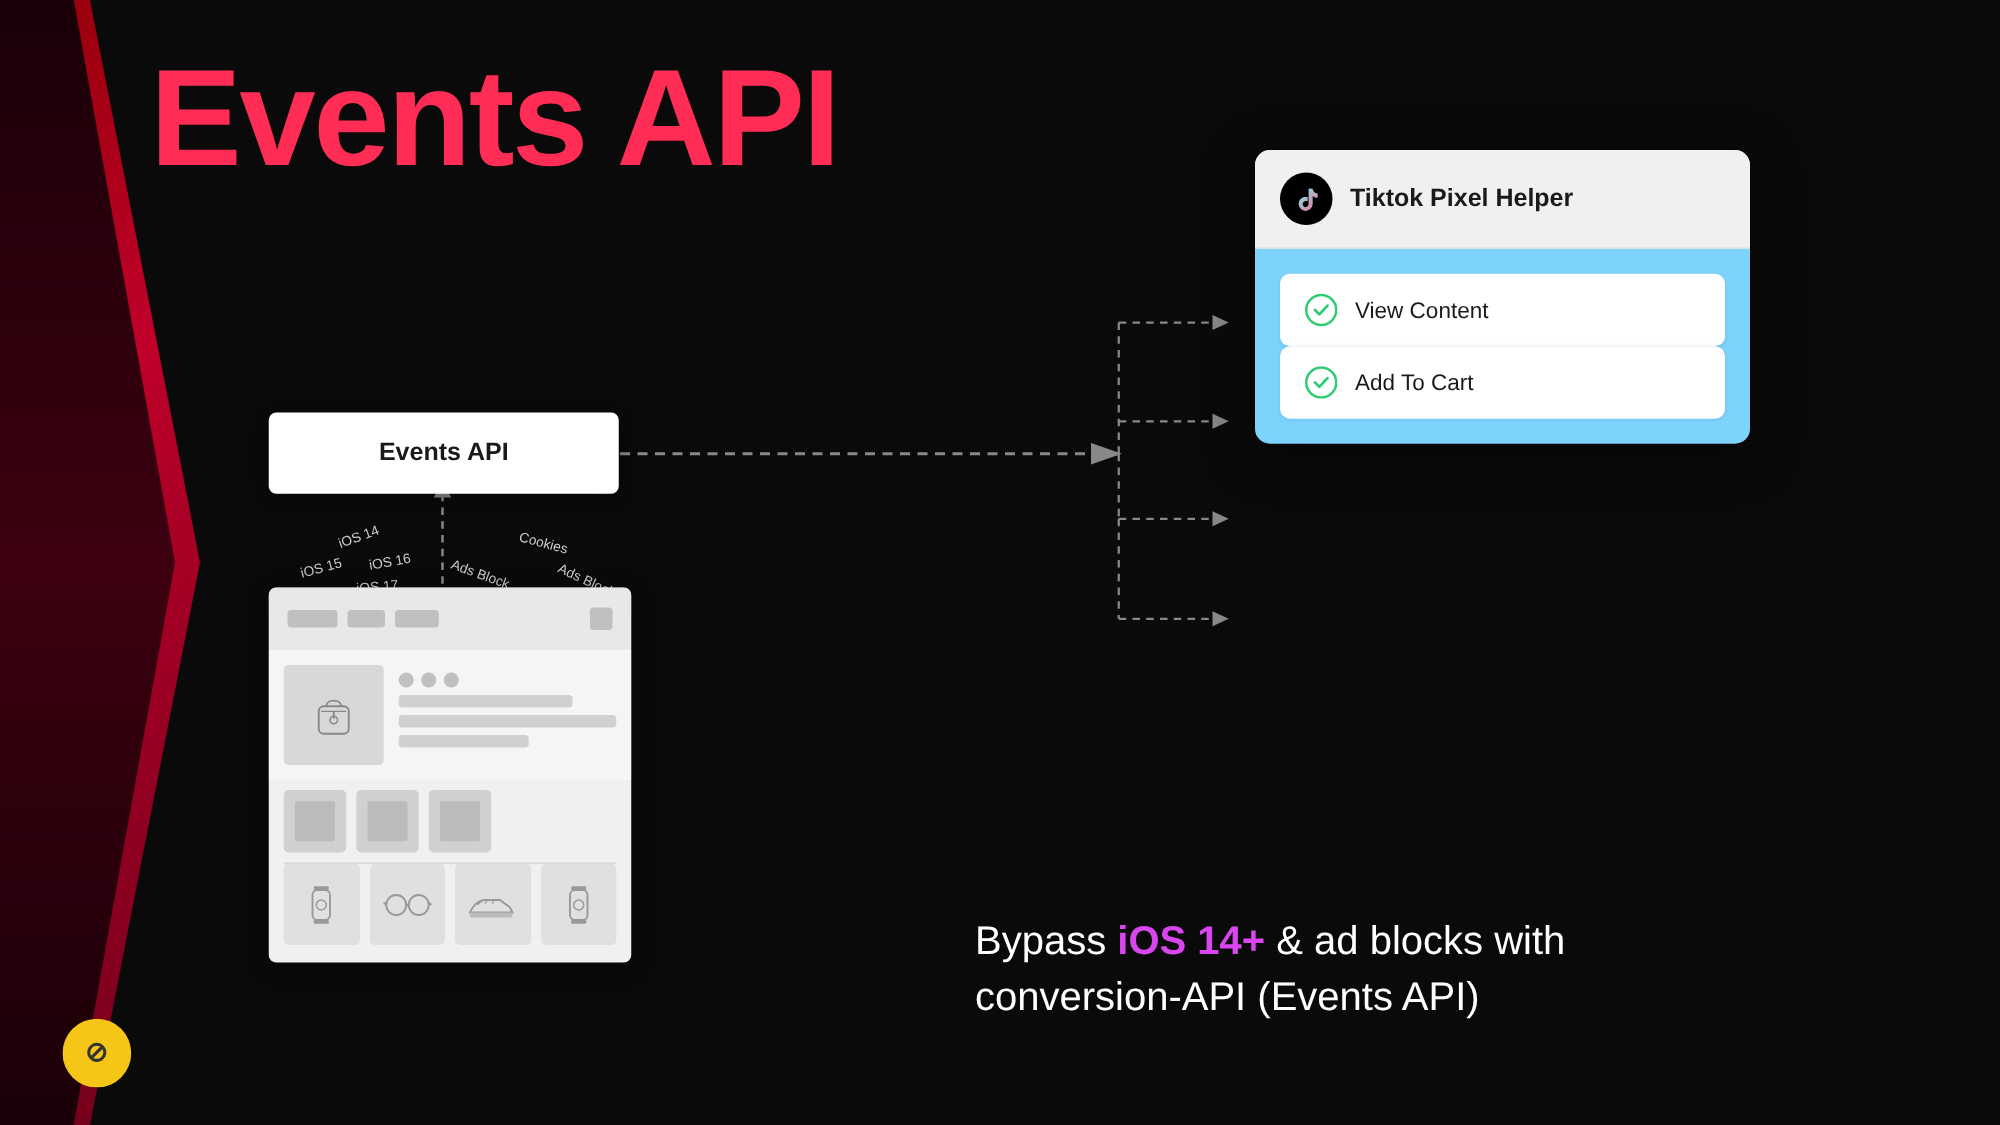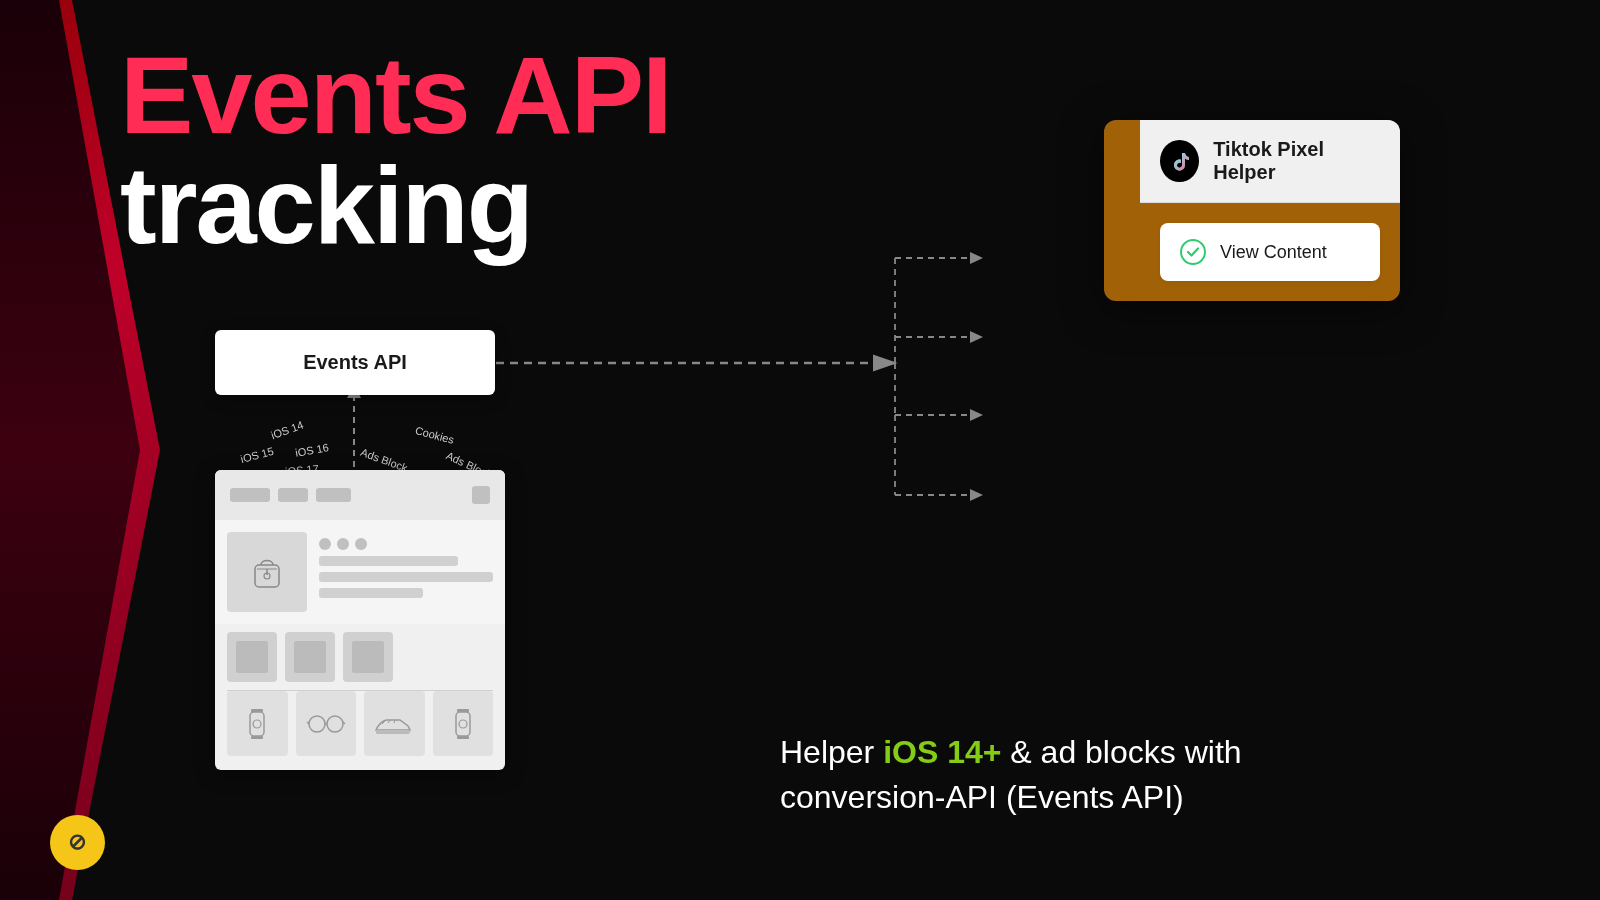--- a/index.html
+++ b/index.html
@@ -67,21 +67,21 @@
       left: 780px;
       z-index: 10;
       color: #ffffff;
       font-size: 32px;
       font-weight: 400;
       line-height: 1.4;
       max-width: 550px;
     }
 
     .bottom-text .ios-highlight {
-      color: #84cc16;
+      color: #d946ef;
       font-weight: 700;
     }
 
     
     .bottom-logo {
       position: absolute;
       bottom: 30px;
       left: 50px;
       z-index: 10;
       width: 55px;
@@ -210,27 +210,26 @@
       display: flex;
       align-items: center;
       justify-content: center;
     }
 
     
     .pixel-helper {
       position: absolute;
       right: 200px;
       top: 120px;
-      width: 296px;
-      background: #a16207;
+      width: 396px;
+      background: #7dd3fc;
       border-radius: 12px;
       z-index: 10;
       box-shadow: 0 8px 40px rgba(0,0,0,0.5);
       overflow: hidden;
-      padding-left: 36px;
     }
 
     .pixel-helper-header {
       background: #f0f0f0;
       padding: 18px 20px;
       display: flex;
       align-items: center;
       gap: 14px;
       border-bottom: 1px solid #ddd;
     }
@@ -292,21 +291,20 @@
     }
   </style>
 </head>
 <body>
 
 <div class="bg-shape-left"></div>
 <div class="bg-shape-left-dark"></div>
 
 <div class="title-area">
   <div class="title-events-api">Events API</div>
-  <div class="title-tracking">tracking</div>
 </div>
 
 <svg class="arrows-svg" xmlns="http://www.w3.org/2000/svg">
 
   <defs>
     <marker id="arrowhead" markerWidth="10" markerHeight="7" refX="9" refY="3.5" orient="auto">
       <polygon points="0 0, 10 3.5, 0 7" fill="#888888"></polygon>
     </marker>
   </defs>
 
@@ -471,27 +469,34 @@
   <div class="pixel-helper-body">
 
     <div class="pixel-event-item">
       <svg class="check-icon" viewBox="0 0 26 26" xmlns="http://www.w3.org/2000/svg">
         <circle cx="13" cy="13" r="12" stroke="#2ecc71" stroke-width="2" fill="none"></circle>
         <path d="M8 13 L11.5 16.5 L18 9.5" stroke="#2ecc71" stroke-width="2.2" stroke-linecap="round" stroke-linejoin="round" fill="none"></path>
       </svg>
       <span class="pixel-event-label">View Content</span>
     </div>
 
+    <div class="pixel-event-item">
+      <svg class="check-icon" viewBox="0 0 26 26" xmlns="http://www.w3.org/2000/svg">
+        <circle cx="13" cy="13" r="12" stroke="#2ecc71" stroke-width="2" fill="none"></circle>
+        <path d="M8 13 L11.5 16.5 L18 9.5" stroke="#2ecc71" stroke-width="2.2" stroke-linecap="round" stroke-linejoin="round" fill="none"></path>
+      </svg>
+      <span class="pixel-event-label">Add To Cart</span>
+    </div>
 
 
   </div>
 </div>
 
 <div class="bottom-text">
-  <span>Helper </span><span class="ios-highlight">iOS 14+</span><span> &amp; ad blocks with conversion-API (Events API)</span>
+  <span>Bypass </span><span class="ios-highlight">iOS 14+</span><span> &amp; ad blocks with conversion-API (Events API)</span>
 </div>
 
 <div class="bottom-logo">
   <svg width="55" height="55" viewBox="0 0 55 55" xmlns="http://www.w3.org/2000/svg">
     <circle cx="27.5" cy="27.5" r="27.5" fill="#f5c518"></circle>
     <text x="27.5" y="34" text-anchor="middle" font-size="22" font-weight="900" fill="#333">⊘</text>
   </svg>
 </div>
 
 </body></html>

